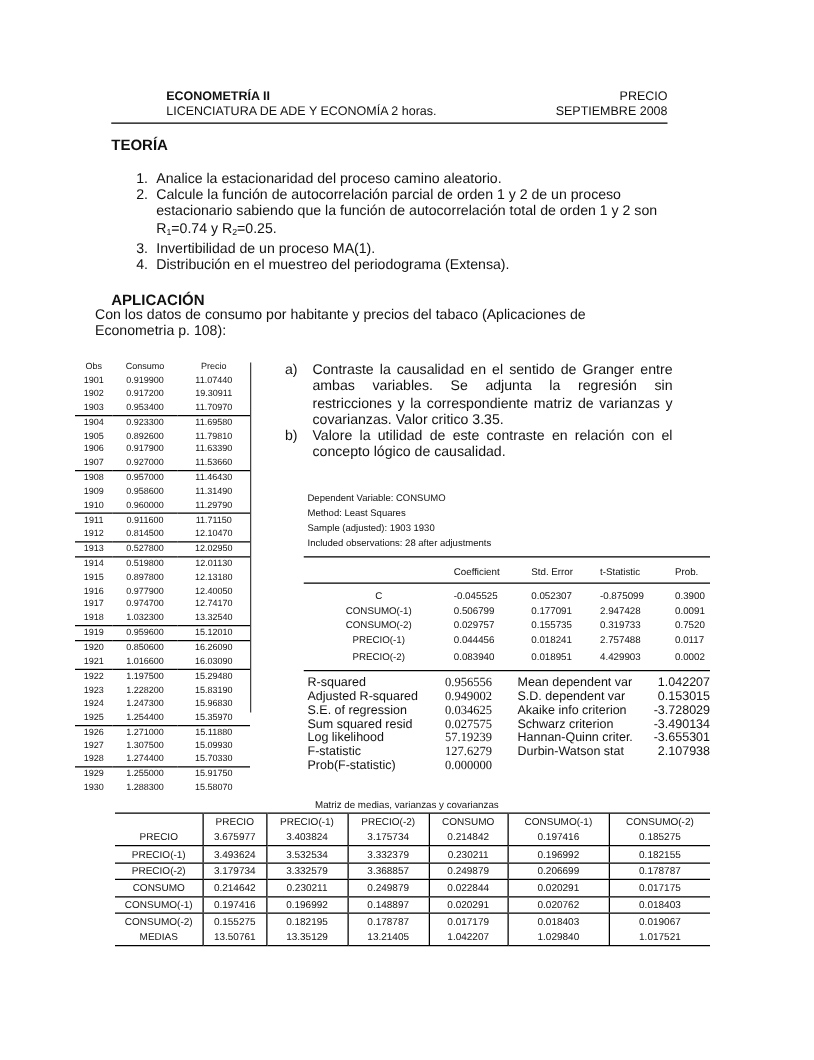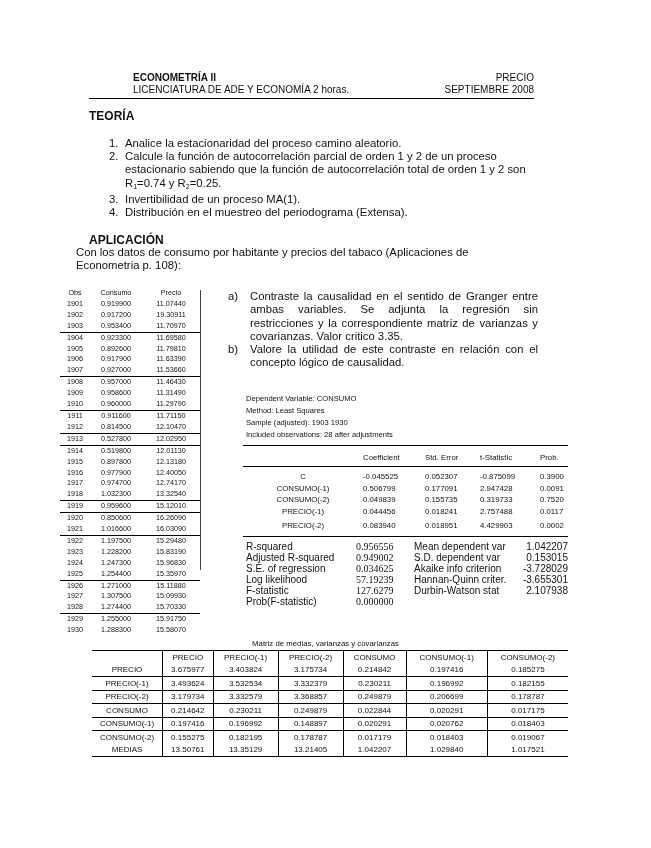--- a/index.html
+++ b/index.html
@@ -310,21 +310,21 @@
         </tr>
         <tr>
           <td class="v">CONSUMO(-1)</td>
           <td class="n1">0.506799</td>
           <td class="n2">0.177091</td>
           <td class="n3">2.947428</td>
           <td class="n4">0.0091</td>
         </tr>
         <tr>
           <td class="v">CONSUMO(-2)</td>
-          <td class="n1">0.049839</td>
+          <td class="n1">0.029757</td>
           <td class="n2">0.155735</td>
           <td class="n3">0.319733</td>
           <td class="n4">0.7520</td>
         </tr>
         <tr>
           <td class="v">PRECIO(-1)</td>
           <td class="n1">0.044456</td>
           <td class="n2">0.018241</td>
           <td class="n3">2.757488</td>
           <td class="n4">0.0117</td>
@@ -351,20 +351,26 @@
           <td class="l1">Adjusted R-squared</td>
           <td class="v1">0.949002</td>
           <td class="l2">S.D. dependent var</td>
           <td class="v2">0.153015</td>
         </tr>
         <tr>
           <td class="l1">S.E. of regression</td>
           <td class="v1">0.034625</td>
           <td class="l2">Akaike info criterion</td>
           <td class="v2">-3.728029</td>
+        </tr>
+        <tr>
+          <td class="l1">Sum squared resid</td>
+          <td class="v1">0.027575</td>
+          <td class="l2">Schwarz criterion</td>
+          <td class="v2">-3.490134</td>
         </tr>
         <tr>
           <td class="l1">Log likelihood</td>
           <td class="v1">57.19239</td>
           <td class="l2">Hannan-Quinn criter.</td>
           <td class="v2">-3.655301</td>
         </tr>
         <tr>
           <td class="l1">F-statistic</td>
           <td class="v1">127.6279</td>

